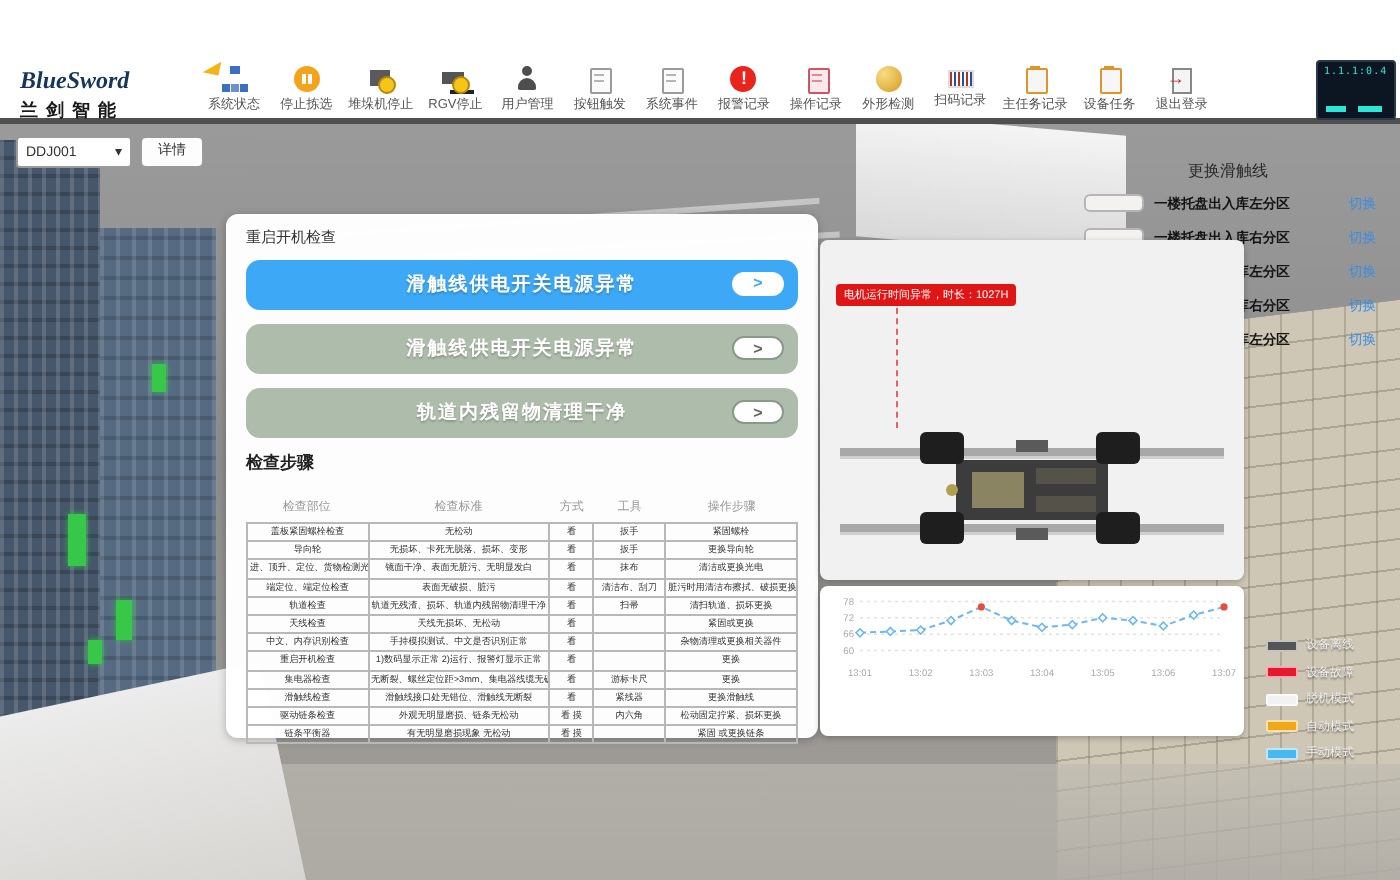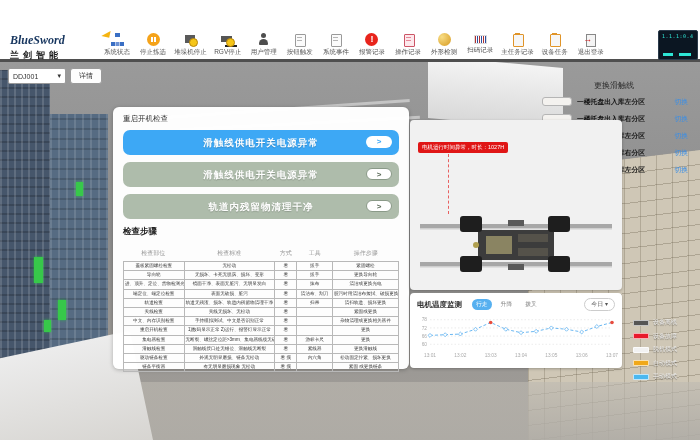--- a/index.html
+++ b/index.html
@@ -371,29 +371,20 @@
       <rect x="66" y="28" width="26" height="18" fill="#8a8462"></rect>
       <rect x="98" y="26" width="30" height="8" fill="#55524a"></rect>
       <rect x="98" y="40" width="30" height="8" fill="#55524a"></rect>
       <circle cx="56" cy="37" r="3" fill="#b0a050"></circle>
       <rect x="88" y="12" width="16" height="6" fill="#5a5a5a"></rect>
       <rect x="88" y="56" width="16" height="6" fill="#5a5a5a"></rect>
     </svg>
   </div>
 
   <div class="chart-card">
-    <div class="cc-head">
-      <span class="cc-title">电机温度监测</span>
-      <span class="cc-tabs" id="cc-tabs">
-          <span class="cc-tab active">行走</span>
-          <span class="cc-tab">升降</span>
-          <span class="cc-tab">拨叉</span>
-        </span>
-      <span class="cc-range" id="cc-range">今日 ▾</span>
-    </div>
     <svg class="cc-chart" id="temp-chart" width="204" height="46" viewBox="0 0 204 46">
         <line x1="16" y1="6.7272727272727275" x2="198" y2="6.7272727272727275" stroke="#e2e2e2" stroke-dasharray="1.5 2" stroke-width="0.7"></line>
         <text x="13" y="8.327272727272728" text-anchor="end" font-size="4.8" fill="#aaa">78</text>
         <line x1="16" y1="14.90909090909091" x2="198" y2="14.90909090909091" stroke="#e2e2e2" stroke-dasharray="1.5 2" stroke-width="0.7"></line>
         <text x="13" y="16.50909090909091" text-anchor="end" font-size="4.8" fill="#aaa">72</text>
         <line x1="16" y1="23.09090909090909" x2="198" y2="23.09090909090909" stroke="#e2e2e2" stroke-dasharray="1.5 2" stroke-width="0.7"></line>
         <text x="13" y="24.69090909090909" text-anchor="end" font-size="4.8" fill="#aaa">66</text>
         <line x1="16" y1="31.272727272727273" x2="198" y2="31.272727272727273" stroke="#e2e2e2" stroke-dasharray="1.5 2" stroke-width="0.7"></line>
         <text x="13" y="32.872727272727275" text-anchor="end" font-size="4.8" fill="#aaa">60</text>
         <text x="16" y="44" text-anchor="middle" font-size="4.8" fill="#aaa">13:01</text>

